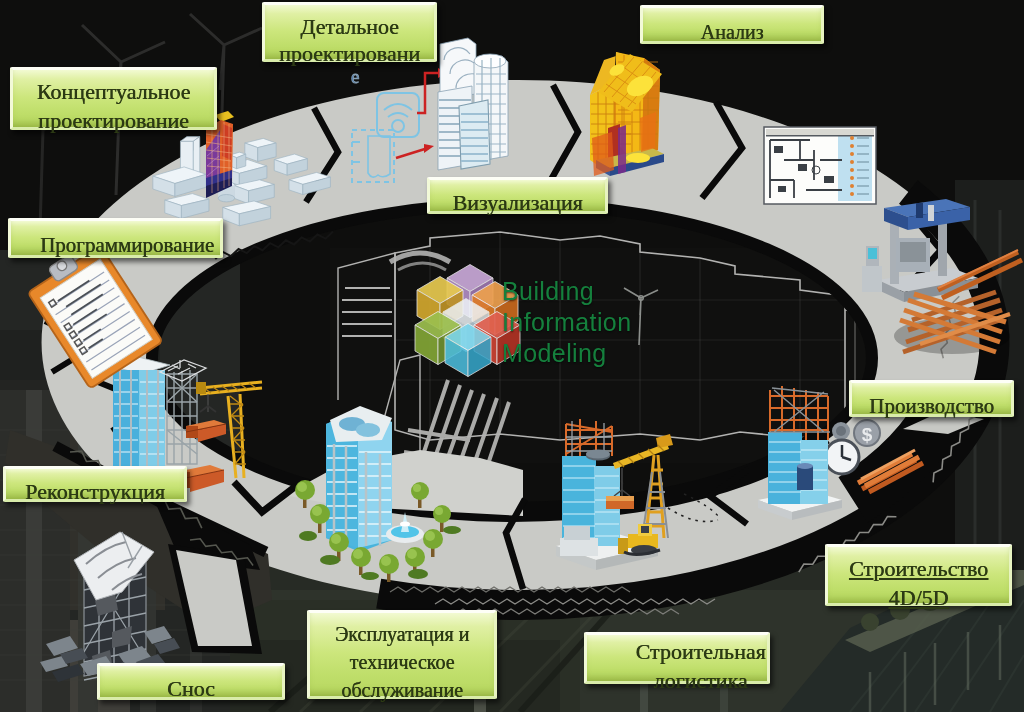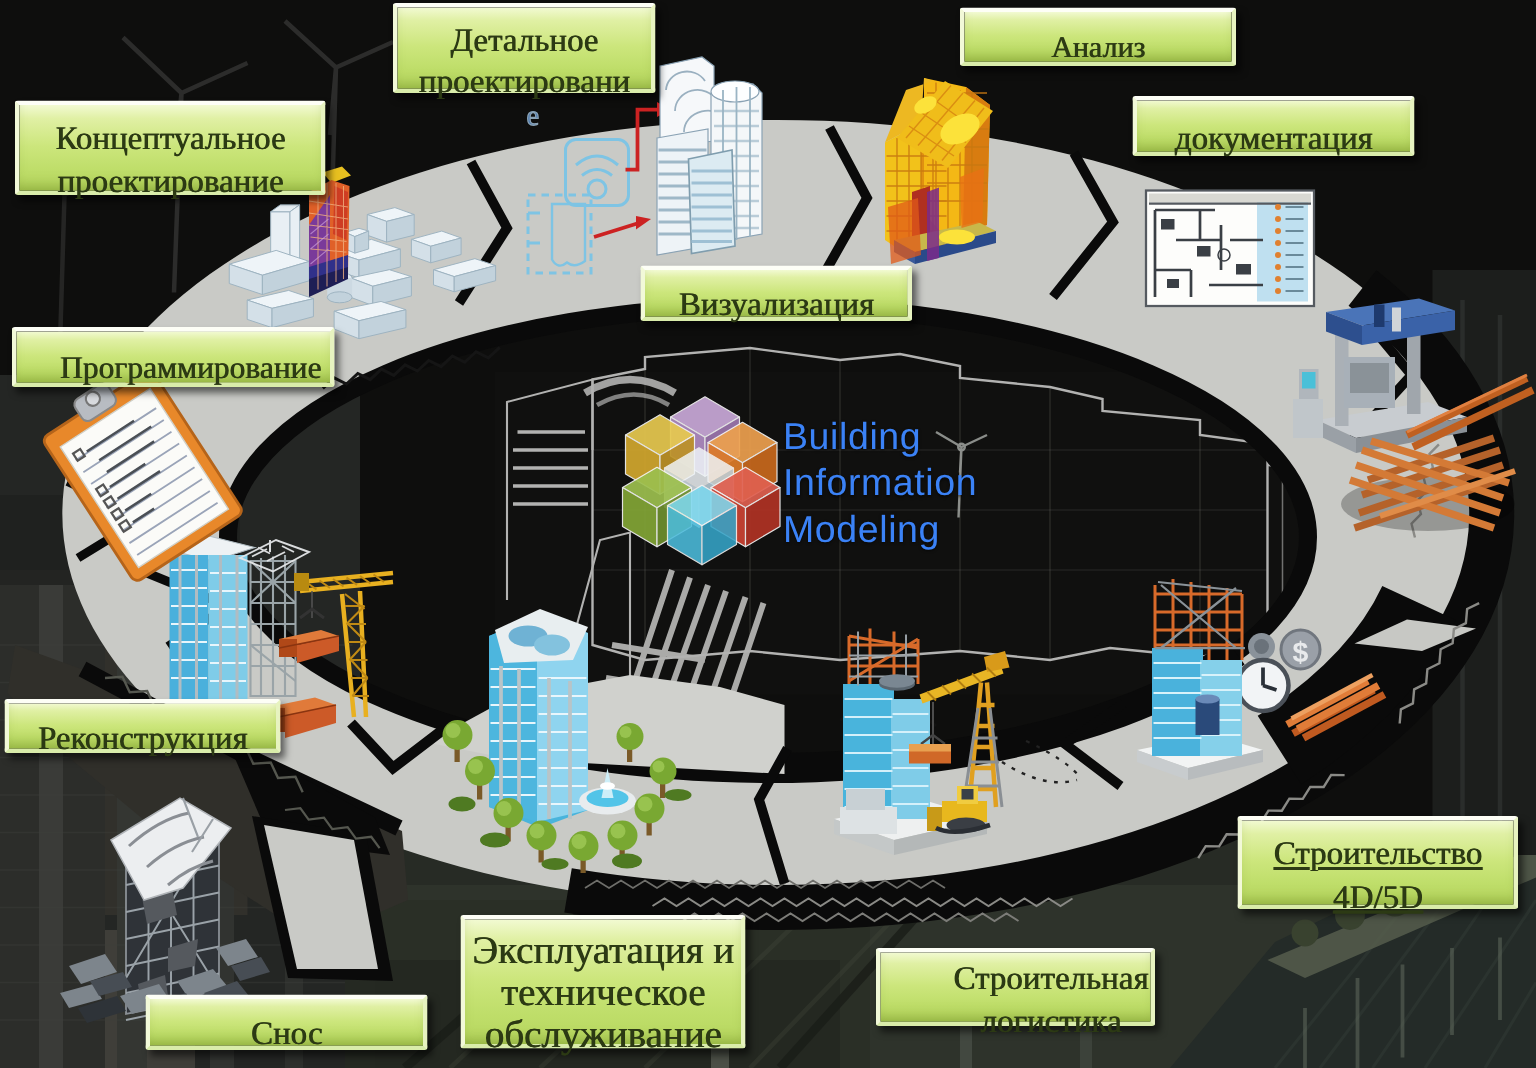--- a/index.html
+++ b/index.html
@@ -651,39 +651,39 @@
 
 <div class="lbl" style="left:262px;top:2px;width:175px;height:60px;font-size:22px;line-height:27px;">
       <div>Детальное проектировани</div>
     </div>
 <div class="lbl" style="left:640px;top:5px;width:184px;height:39px;font-size:20px;">
       <div>Анализ</div>
     </div>
 <div class="lbl" style="left:10px;top:67px;width:207px;height:63px;font-size:22px;line-height:29px;">
       <div>Концептуальное проектирование</div>
     </div>
-<div class="lbl" style="left:755px;top:64px;width:188px;height:40px;font-size:22px;">
-      <div>документация</div>
-    </div>
 <div class="lbl" style="left:427px;top:177px;width:181px;height:37px;font-size:22px;">
       <div>Визуализация</div>
     </div>
 <div class="lbl" style="left:8px;top:218px;width:215px;height:40px;font-size:21px;padding-left:23px;">
       <div>Программирование</div>
     </div>
+<div class="lbl" style="left:849px;top:380px;width:165px;height:37px;font-size:21px;">
+      <div>Производство</div>
+    </div>
 <div class="lbl" style="left:3px;top:466px;width:184px;height:36px;font-size:22px;">
       <div>Реконструкция</div>
     </div>
 <div class="lbl" style="left:97px;top:663px;width:188px;height:37px;font-size:22px;">
       <div>Снос</div>
     </div>
-<div class="lbl" style="left:307px;top:610px;width:190px;height:89px;font-size:26px;line-height:28px;">
+<div class="lbl" style="left:307px;top:610px;width:190px;height:89px;font-size:20px;line-height:28px;">
       <div>Эксплуатация и техническое обслуживание</div>
     </div>
 <div class="lbl" style="left:584px;top:632px;width:186px;height:52px;font-size:22px;line-height:29px;padding-left:47px;">
       <div>Строительная логистика</div>
     </div>
 <div class="lbl" style="left:825px;top:544px;width:187px;height:62px;font-size:22px;line-height:29px;text-decoration:underline;">
       <div>Строительство 4D/5D</div>
     </div>
 
-<div style="position:absolute;left:522px;top:276px;color:#3b82f6;font-family:'Liberation Sans',sans-serif;font-size:25px;line-height:31px;letter-spacing:0.4px;text-shadow:0 1px 2px rgba(0,0,0,.6);">Building<br>Information<br>Modeling</div>
+<div style="position:absolute;left:502px;top:276px;color:#15803d;font-family:'Liberation Sans',sans-serif;font-size:25px;line-height:31px;letter-spacing:0.4px;text-shadow:0 1px 2px rgba(0,0,0,.6);">Building<br>Information<br>Modeling</div>
 </div>
 
 </body></html>

